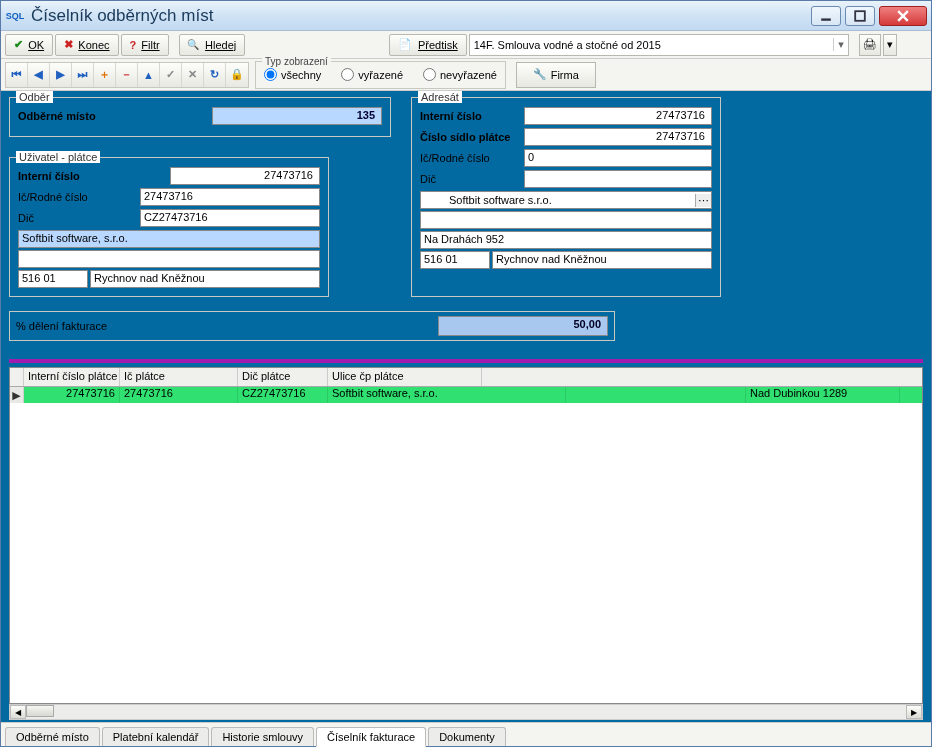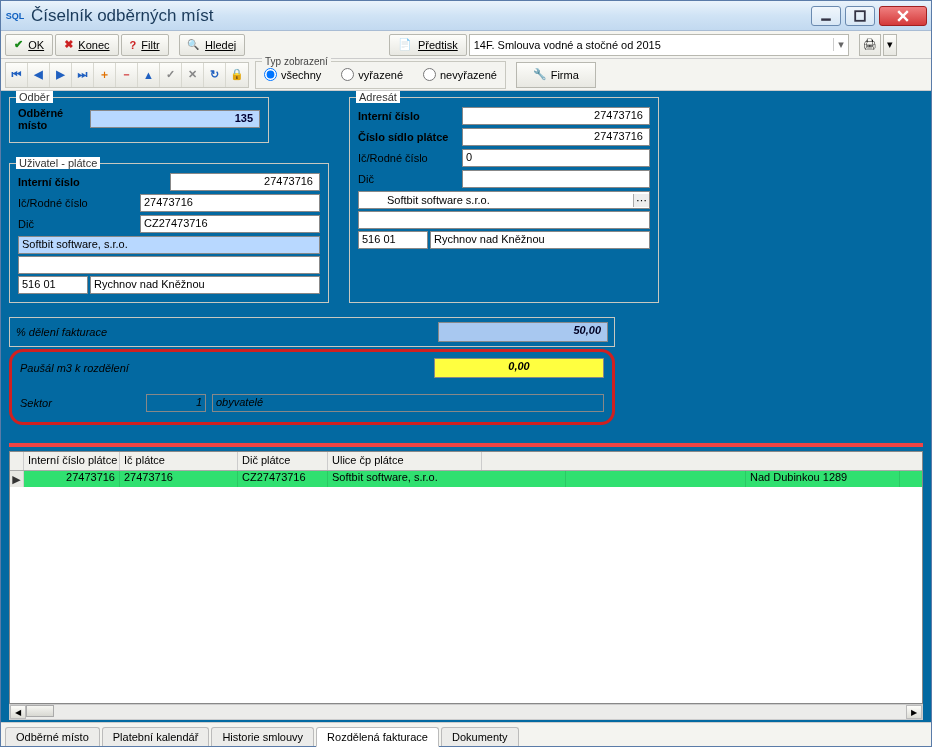--- a/index.html
+++ b/index.html
@@ -47,51 +47,51 @@
 .radiogrp .lbl { position: absolute; top: -6px; left: 6px; background: #f4f4f0; padding: 0 3px; font-size: 10px; color: #444; }
 .radio-item { display: flex; align-items: center; gap: 4px; }
 .radio-item input { margin: 0; }
 .akce-btn { margin-left: 10px; border: 1px solid #b8b8b0; background: linear-gradient(#fdfdfa,#e8e8e2); width: 80px; height: 26px; display: flex; align-items: center; justify-content: center; gap: 4px; }
 .akce-btn::before { content: "🔧"; font-size: 11px; }
 
 .body-area { flex: 1; padding: 6px 8px 2px 8px; display: flex; flex-direction: column; overflow: hidden; }
 .top-row { display: flex; gap: 20px; }
 .fieldset { border: 1px solid #c8c8c0; padding: 6px 8px 8px 8px; position: relative; }
 .fieldset .legend { position: absolute; top: -7px; left: 6px; background: #fff; padding: 0 3px; color: #333; }
-.fs-odber { width: 260px; }
+.fs-odber { width: 382px; }
 .fs-uziv { width: 320px; margin-top: 20px; }
 .fs-adresat { width: 310px; }
 .row-field { display: flex; align-items: center; margin: 3px 0; gap: 4px; }
 .row-field .lab { width: 100px; }
 .row-field .lab.bold { font-weight: bold; }
 .inp { border: 1px solid #888; background: #fff; height: 18px; padding: 1px 3px; flex: 1; }
 .inp.blue { background: #b8d8ff; text-align: right; font-weight: bold; padding-right: 6px; color: #003; }
 .inp.right { text-align: right; padding-right: 6px; }
 .inp.hl { background: #b8d8ff; }
 .inp.wide { width: 100%; }
 .inp.withbtn { display: flex; align-items: center; padding-right: 0; padding-left: 28px; }
 .inp.withbtn span:first-child { flex: 1; }
 .inp.withbtn .dots { border-left: 1px solid #aaa; width: 16px; text-align: center; background: #eee; }
 .twofield { display: flex; gap: 2px; }
 .twofield .inp:first-child { width: 70px; flex: none; }
 
-.mid-section { margin-top: 14px; font-style: italic; }
+.mid-section { margin-top: 14px; }
 .mid-row { display: flex; align-items: center; padding: 4px 6px; }
 .mid-row .mlab { width: 200px; }
 .mid-row .mval { border: 1px solid #888; height: 20px; padding: 1px 6px; text-align: right; font-weight: bold; }
 .mval.blue { background: #a8c8f0; width: 170px; color: #002; }
 .mval.yellow { background: #ffff40; width: 170px; color: #000; text-align: center; }
 .red-box { border: 3px solid #d02020; border-radius: 14px; padding: 6px 8px; margin-top: 2px; width: 606px; }
 .red-row { display: flex; align-items: center; margin: 16px 0 4px 0; gap: 6px; }
 .red-row .rl { width: 120px; }
 .red-row .rin { border: 1px solid #888; height: 18px; padding: 1px 3px; }
 .rin.num { width: 60px; text-align: right; }
 .rin.txt { flex: 1; }
 
-.grid-wrap { margin-top: 18px; border-top: 4px solid #ef4444; padding-top: 4px; flex: 1; display: flex; flex-direction: column; overflow: hidden; }
+.grid-wrap { margin-top: 18px; border-top: 4px solid #a21caf; padding-top: 4px; flex: 1; display: flex; flex-direction: column; overflow: hidden; }
 .grid { border: 1px solid #888; flex: 1; background: #fff; overflow: hidden; display: flex; flex-direction: column; }
 .grid-header { display: flex; background: #f0f0ec; border-bottom: 1px solid #aaa; }
 .gh { border-right: 1px solid #ccc; padding: 2px 4px; height: 18px; overflow: hidden; white-space: nowrap; }
 .gh.marker { width: 14px; }
 .grid-body { flex: 1; overflow: auto; }
 .grid-row { display: flex; background: #30e070; height: 16px; }
 .gc { border-right: 1px solid rgba(0,0,0,0.1); padding: 0 4px; overflow: hidden; white-space: nowrap; }
 .gc.marker { width: 14px; background: #e8e8e4; display: flex; align-items: center; justify-content: center; color: #333; }
 .gc.right { text-align: right; }
 .col1 { width: 96px; }
@@ -250,44 +250,33 @@
         </div>
         <div class="row-field">
           <span class="lab">Dič</span>
           <div class="inp"></div>
         </div>
         <div class="inp wide withbtn">
           <span>Softbit software s.r.o.</span>
           <span class="dots">⋯</span>
         </div>
         <div class="inp wide" style="margin-top:2px"></div>
+        <div class="inp wide" style="margin-top:2px">Na Drahách 952</div>
         <div class="twofield" style="margin-top:2px">
           <div class="inp">516 01</div>
           <div class="inp">Rychnov nad Kněžnou</div>
         </div>
       </div>
     </div>
 
     <div class="mid-section">
       <div class="mid-row" style="width:606px;border:1px solid #c8c8c0;">
         <span class="mlab">% dělení fakturace</span>
         <div style="flex:1"></div>
         <div class="mval blue">50,00</div>
-      </div>
-      <div class="red-box">
-        <div class="mid-row" style="padding:0">
-          <span class="mlab">Paušál m3 k rozdělení</span>
-          <div style="flex:1"></div>
-          <div class="mval yellow">0,00</div>
-        </div>
-        <div class="red-row">
-          <span class="rl">Sektor</span>
-          <div class="rin num">1</div>
-          <div class="rin txt">obyvatelé</div>
-        </div>
       </div>
     </div>
 
     <div class="grid-wrap">
       <div class="grid">
         <div class="grid-header">
           <div class="gh marker"></div>
           <div class="gh col1">Interní číslo plátce</div>
           <div class="gh col2">Ič plátce</div>
           <div class="gh col3">Dič plátce</div>
@@ -312,17 +301,17 @@
           </div>
         <div class="sbtn">▶</div>
       </div>
     </div>
   </div>
 
   <div class="bottom-tabs">
     <div class="btab">Odběrné místo</div>
     <div class="btab">Platební kalendář</div>
     <div class="btab">Historie smlouvy</div>
-    <div class="btab active">Rozdělená fakturace</div>
+    <div class="btab active">Číselník fakturace</div>
     <div class="btab">Dokumenty</div>
   </div>
 
 </div>
 
 </body></html>

